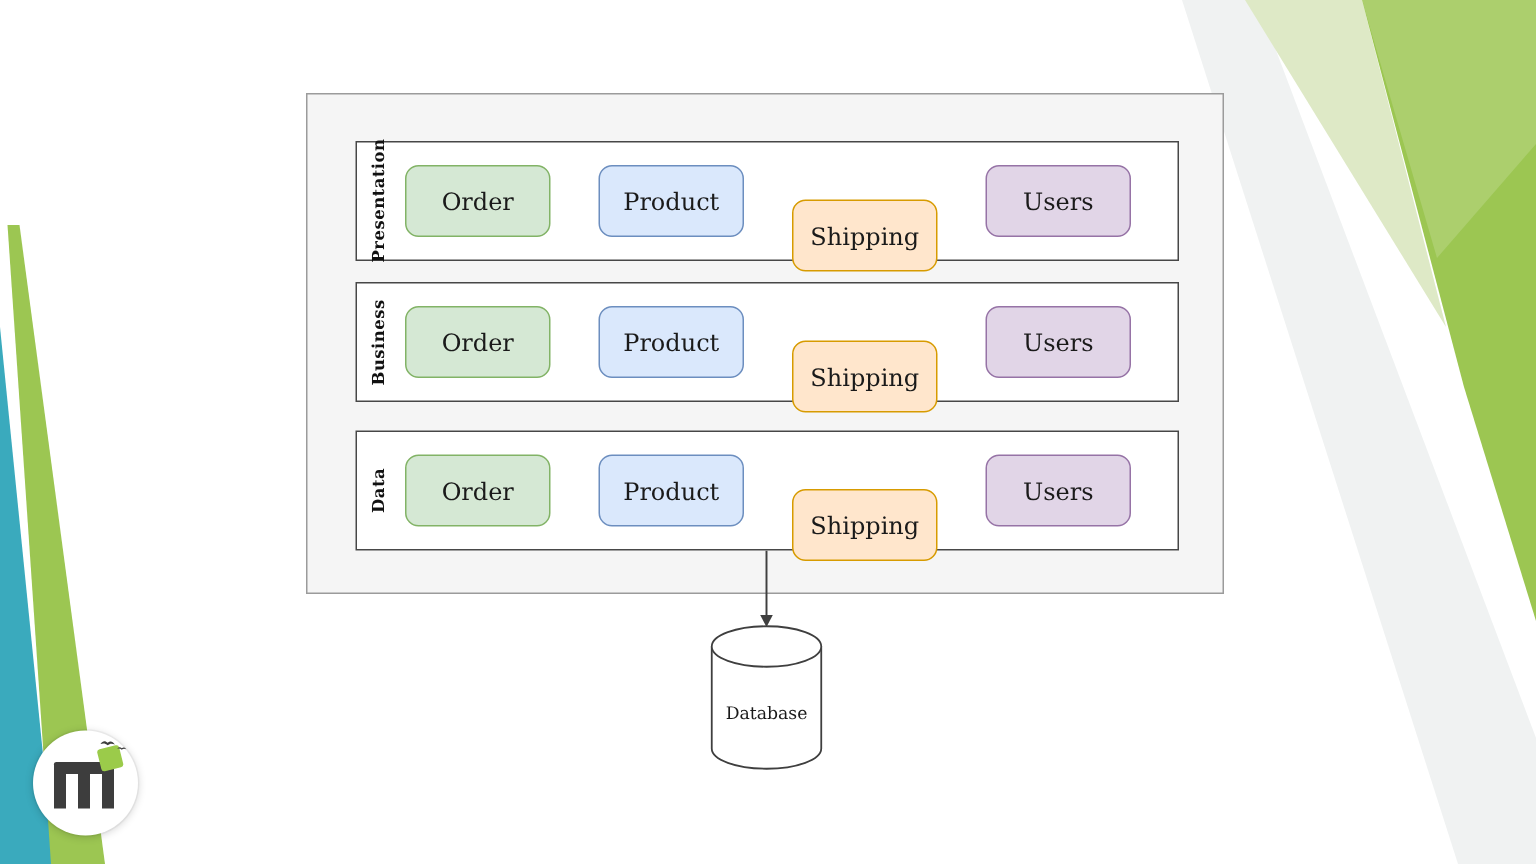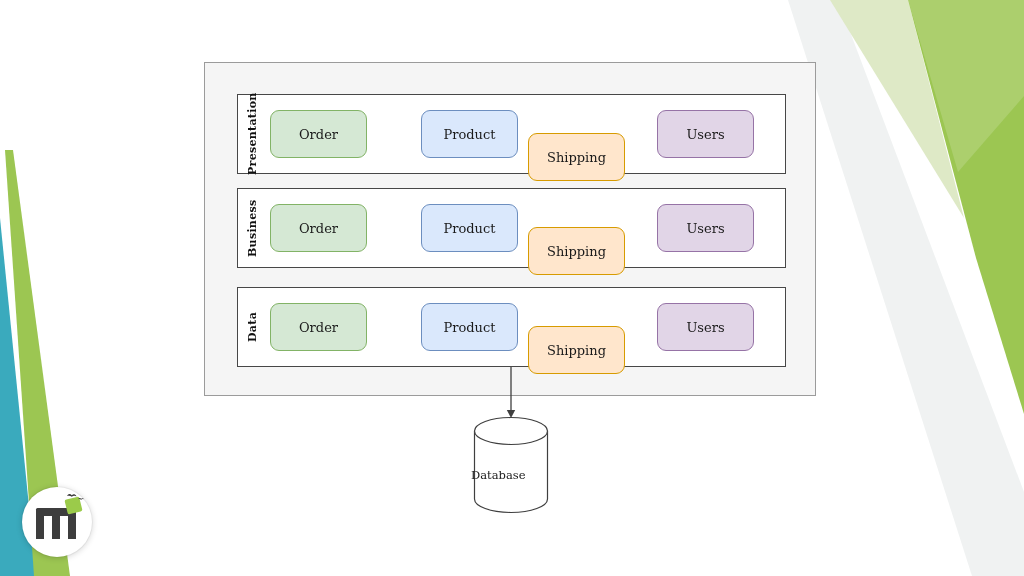--- a/index.html
+++ b/index.html
@@ -25,28 +25,28 @@
   .layer-label{
     position:absolute;left:0;top:0;width:29px;height:100%;
     display:flex;align-items:center;justify-content:center;
     writing-mode:vertical-rl;transform:rotate(180deg);
     font-weight:bold;font-size:11px;color:#111;letter-spacing:.3px;
   }
   .module{
     position:absolute;top:15px;width:97px;height:48px;
     border:1px solid #888;border-radius:9px;
     display:flex;align-items:center;justify-content:center;
-    font-size:13px;color:#1a1a1a;box-sizing:border-box;
+    font-size:16px;color:#1a1a1a;box-sizing:border-box;
   }
-  .m-col0{left:32px;} .m-col1{left:161px;margin-left:22px;} .m-col2{left:290px;margin-top:23px;} .m-col3{left:419px;text-align:center;}
+  .m-col0{left:32px;} .m-col1{left:161px;} .m-col2{left:290px;margin-top:23px;} .m-col3{left:419px;text-align:center;}
   
   .arrow-svg{position:absolute;left:503px;top:367px;width:16px;height:52px;z-index:4;}
   .db-wrap{position:absolute;left:471px;top:416px;width:80px;height:98px;z-index:4;}
   .db-label{
-    position:absolute;left:0;top:52px;width:80px;
+    position:absolute;left:0;top:52px;width:80px;text-align:center;
     font-size:11.5px;color:#1a1a1a;
   }
   
   .logo-badge{
     position:absolute;left:22px;top:487px;width:70px;height:70px;border-radius:50%;
     background:#ffffff;z-index:5;
     box-shadow:0 1px 6px rgba(0,0,0,.18), 0 0 0 1px rgba(0,0,0,.04);
   }
 </style>
 </head>

